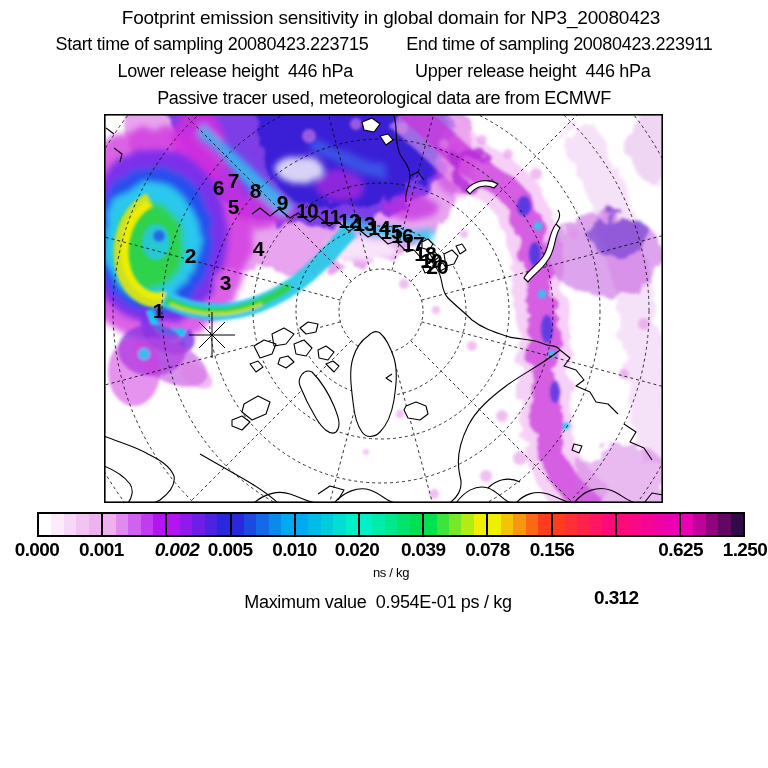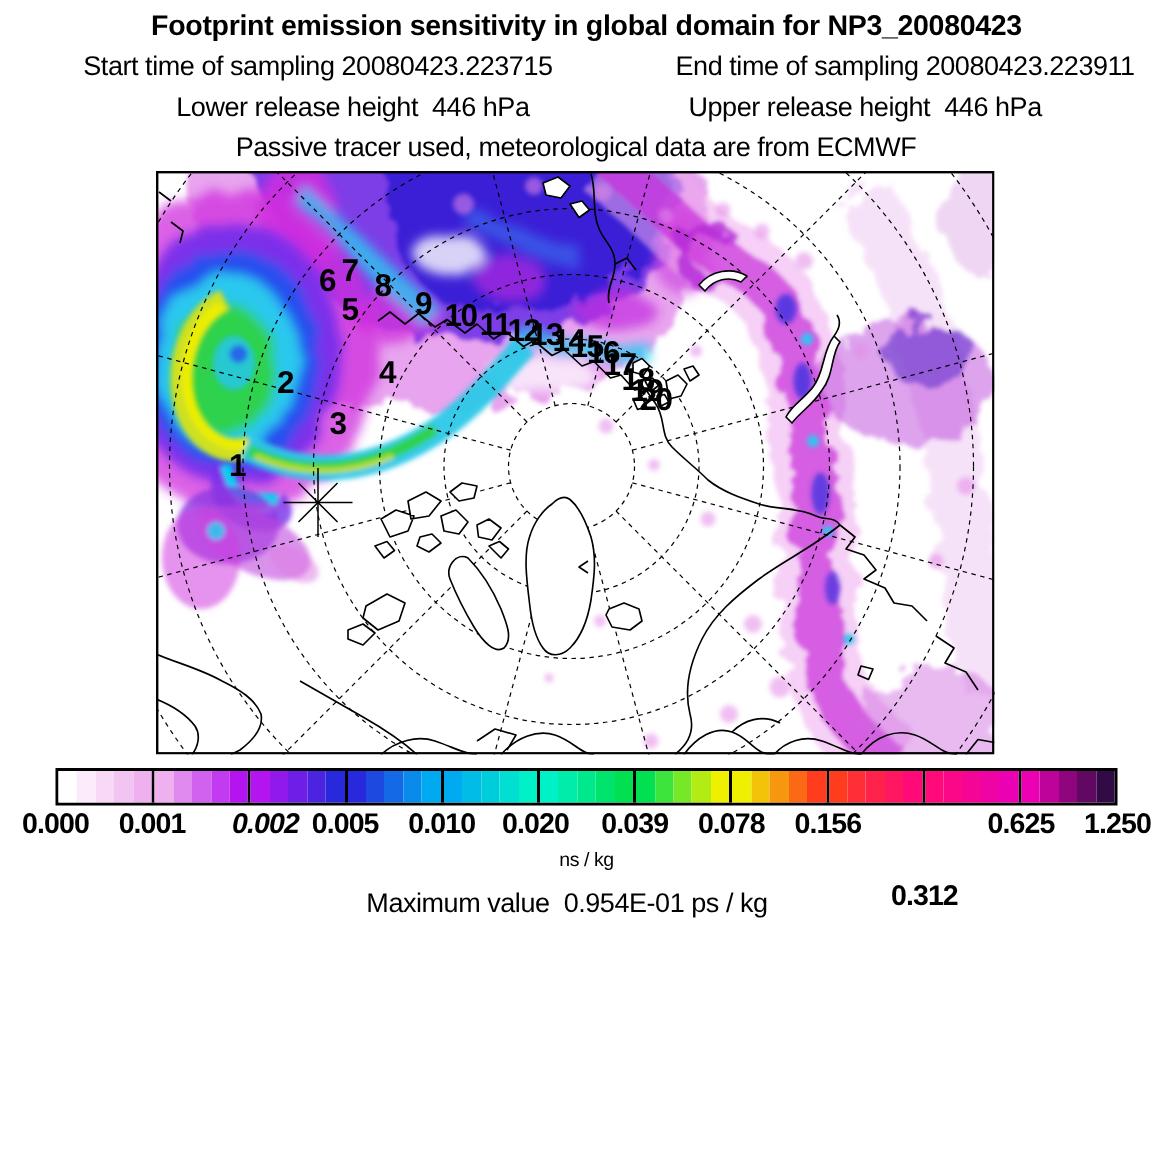--- a/index.html
+++ b/index.html
@@ -1,23 +1,23 @@
 <!DOCTYPE html>
 <html><head>
 <meta charset="utf-8">
 <style>
   html,body { margin:0; padding:0; background:#ffffff; }
   body {
     width:768px; height:768px; position:relative; overflow:hidden;
     font-family:"Liberation Sans", sans-serif; color:#000;
   }
   .hdr { text-align:center; white-space:pre; }
-  #title { margin-top:7px; font-size:19px; font-weight:bold; letter-spacing:-0.2px;padding-left:14px; }
+  #title { margin-top:7px; font-size:19px; font-weight:normal; letter-spacing:-0.2px;padding-left:14px; }
   .hrow { display:flex; justify-content:center; font-size:18px; letter-spacing:-0.3px; }
-  .hrow span { white-space:pre;margin-left:44px; }
+  .hrow span { white-space:pre; }
   #row-times { margin-top:5px; gap:38px; }
   #row-heights { margin-top:6px; gap:62px; }
   #row-tracer { margin-top:6px; font-size:18px; letter-spacing:-0.3px; }
 
   #map-wrap {
     position:absolute; left:104px; top:114px; width:559px; height:389px;
     background:#ffffff;
   }
   #map-svg { position:absolute; left:0; top:0; }
   #graticule circle, #graticule line {

